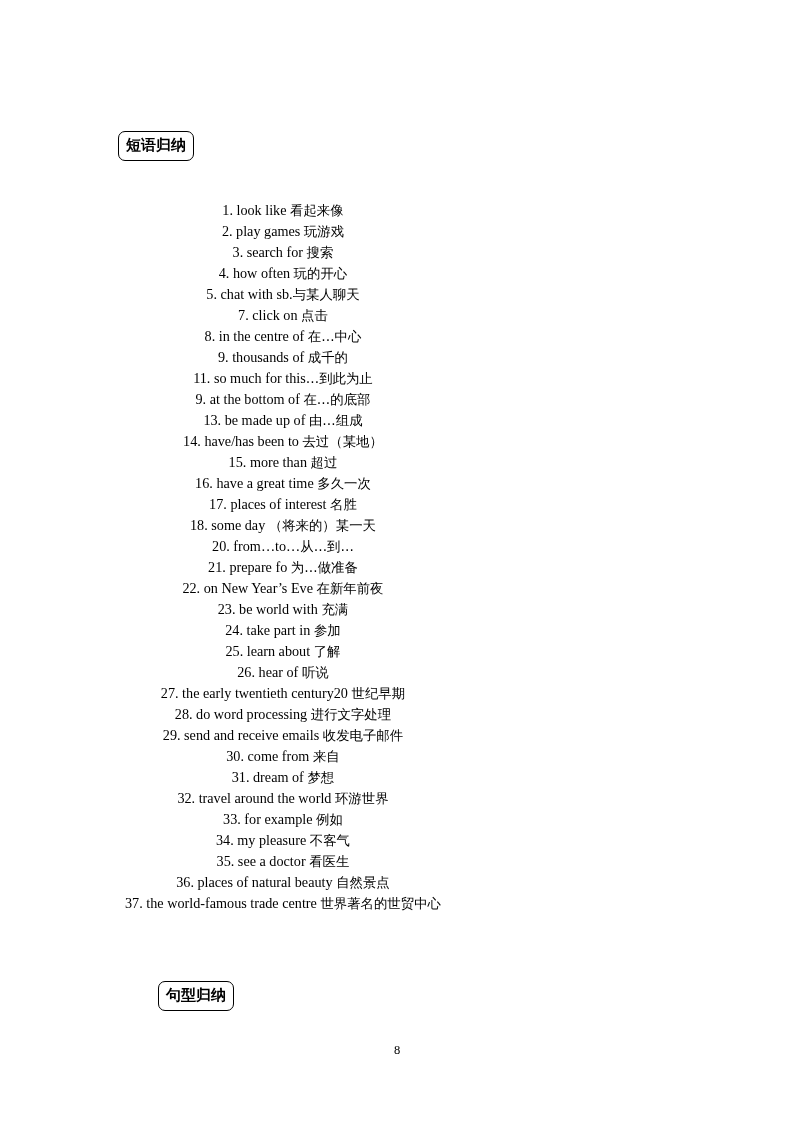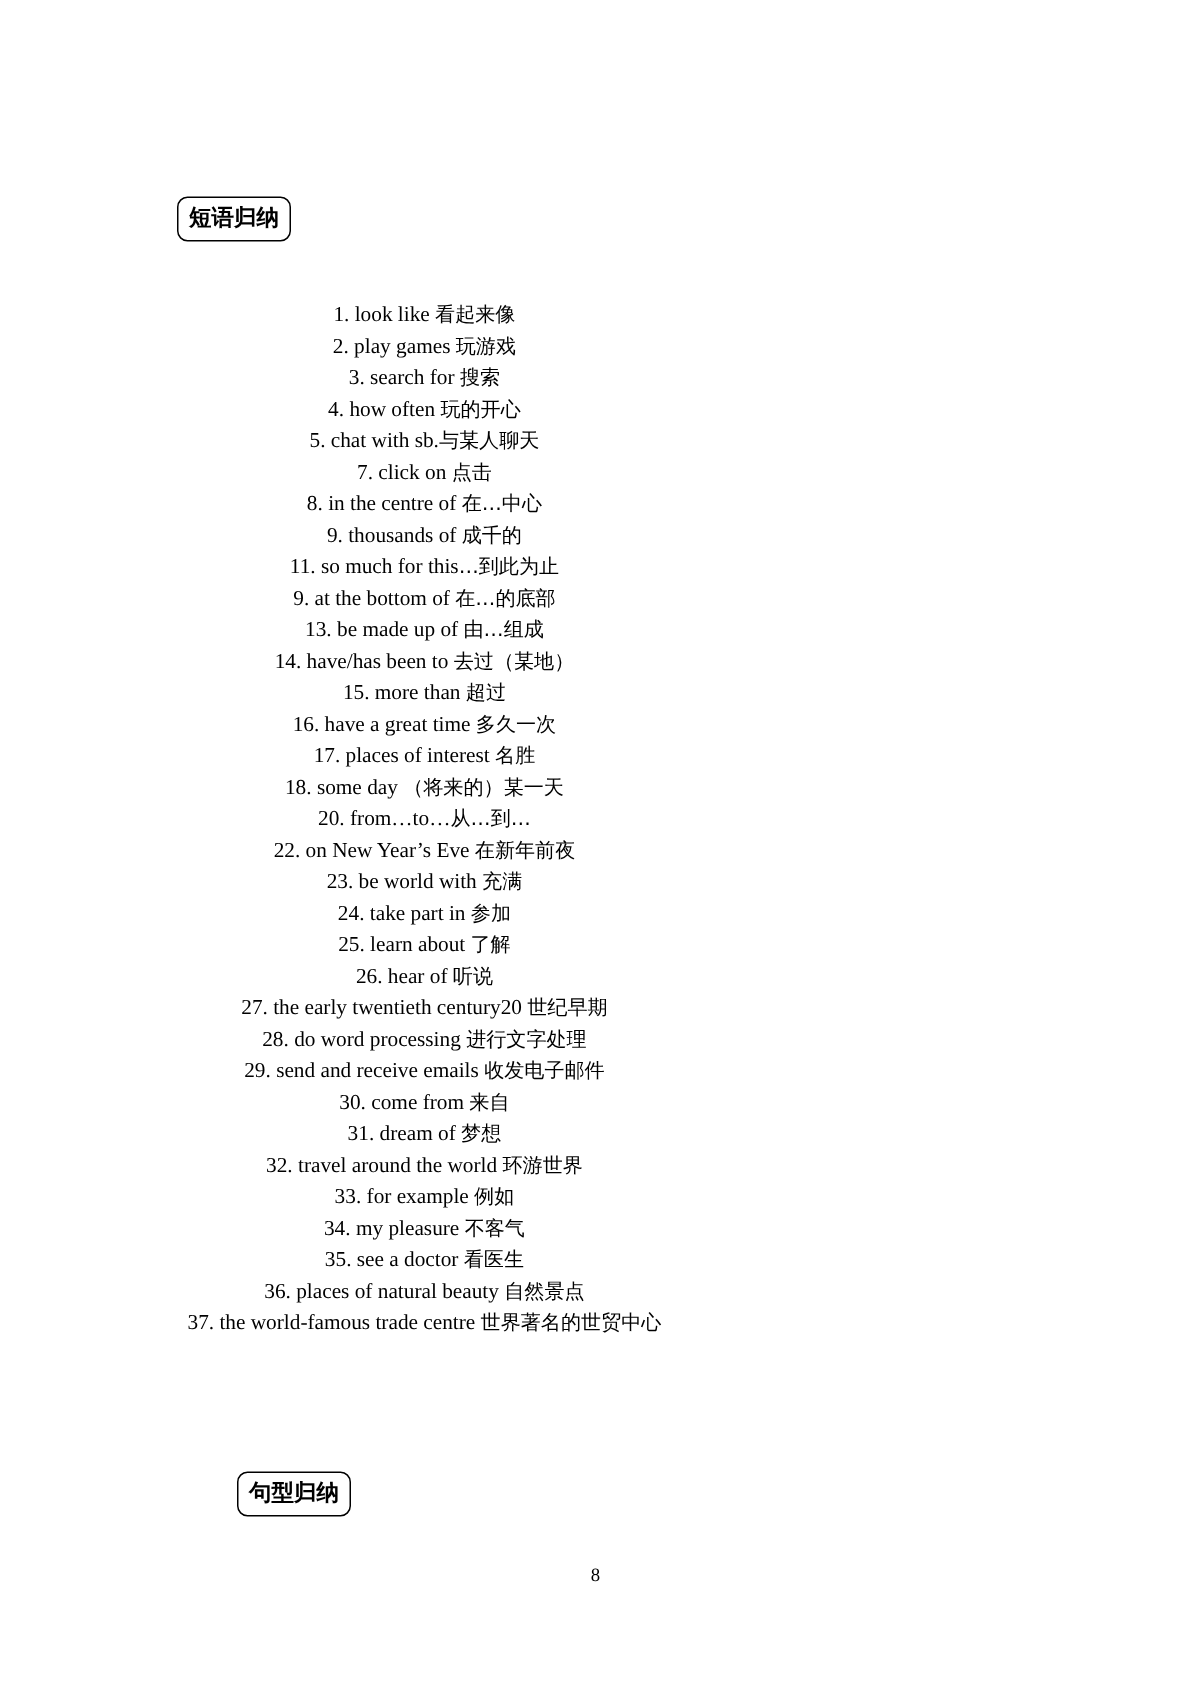--- a/index.html
+++ b/index.html
@@ -107,20 +107,21 @@
       <li class="phrase-item"><span class="phrase-num">9.</span> <span class="phrase-en">thousands of </span><span class="phrase-cn">成千的</span></li>
       <li class="phrase-item"><span class="phrase-num">11.</span> <span class="phrase-en">so much for this</span><span class="phrase-cn">…到此为止</span></li>
       <li class="phrase-item"><span class="phrase-num">9.</span> <span class="phrase-en">at the bottom of </span><span class="phrase-cn">在…的底部</span></li>
       <li class="phrase-item"><span class="phrase-num">13.</span> <span class="phrase-en">be made up of </span><span class="phrase-cn">由…组成</span></li>
       <li class="phrase-item"><span class="phrase-num">14.</span> <span class="phrase-en">have/has been to </span><span class="phrase-cn">去过（某地）</span></li>
       <li class="phrase-item"><span class="phrase-num">15.</span> <span class="phrase-en">more than  </span><span class="phrase-cn">超过</span></li>
       <li class="phrase-item"><span class="phrase-num">16.</span> <span class="phrase-en">have a great time </span><span class="phrase-cn">多久一次</span></li>
       <li class="phrase-item"><span class="phrase-num">17.</span> <span class="phrase-en">places of interest </span><span class="phrase-cn">名胜</span></li>
       <li class="phrase-item"><span class="phrase-num">18.</span> <span class="phrase-en">some day </span><span class="phrase-cn">（将来的）某一天</span></li>
       <li class="phrase-item"><span class="phrase-num">20.</span> <span class="phrase-en">from…to…</span><span class="phrase-cn">从…到…</span></li>
+      <li class="phrase-item"><span class="phrase-num">21.</span> <span class="phrase-en">prepare fo </span><span class="phrase-cn">为…做准备</span></li>
       <li class="phrase-item"><span class="phrase-num">22.</span> <span class="phrase-en">on New Year’s Eve </span><span class="phrase-cn">在新年前夜</span></li>
       <li class="phrase-item"><span class="phrase-num">23.</span> <span class="phrase-en">be world with </span><span class="phrase-cn">充满</span></li>
       <li class="phrase-item"><span class="phrase-num">24.</span> <span class="phrase-en">take part in </span><span class="phrase-cn">参加</span></li>
       <li class="phrase-item"><span class="phrase-num">25.</span> <span class="phrase-en">learn about </span><span class="phrase-cn">了解</span></li>
       <li class="phrase-item"><span class="phrase-num">26.</span> <span class="phrase-en">hear of </span><span class="phrase-cn">听说</span></li>
       <li class="phrase-item"><span class="phrase-num">27.</span> <span class="phrase-en">the early twentieth century20 </span><span class="phrase-cn">世纪早期</span></li>
       <li class="phrase-item"><span class="phrase-num">28.</span> <span class="phrase-en">do word processing </span><span class="phrase-cn">进行文字处理</span></li>
       <li class="phrase-item"><span class="phrase-num">29.</span> <span class="phrase-en">send and receive emails </span><span class="phrase-cn">收发电子邮件</span></li>
       <li class="phrase-item"><span class="phrase-num">30.</span> <span class="phrase-en">come from </span><span class="phrase-cn">来自</span></li>
       <li class="phrase-item"><span class="phrase-num">31.</span> <span class="phrase-en">dream of </span><span class="phrase-cn">梦想</span></li>

